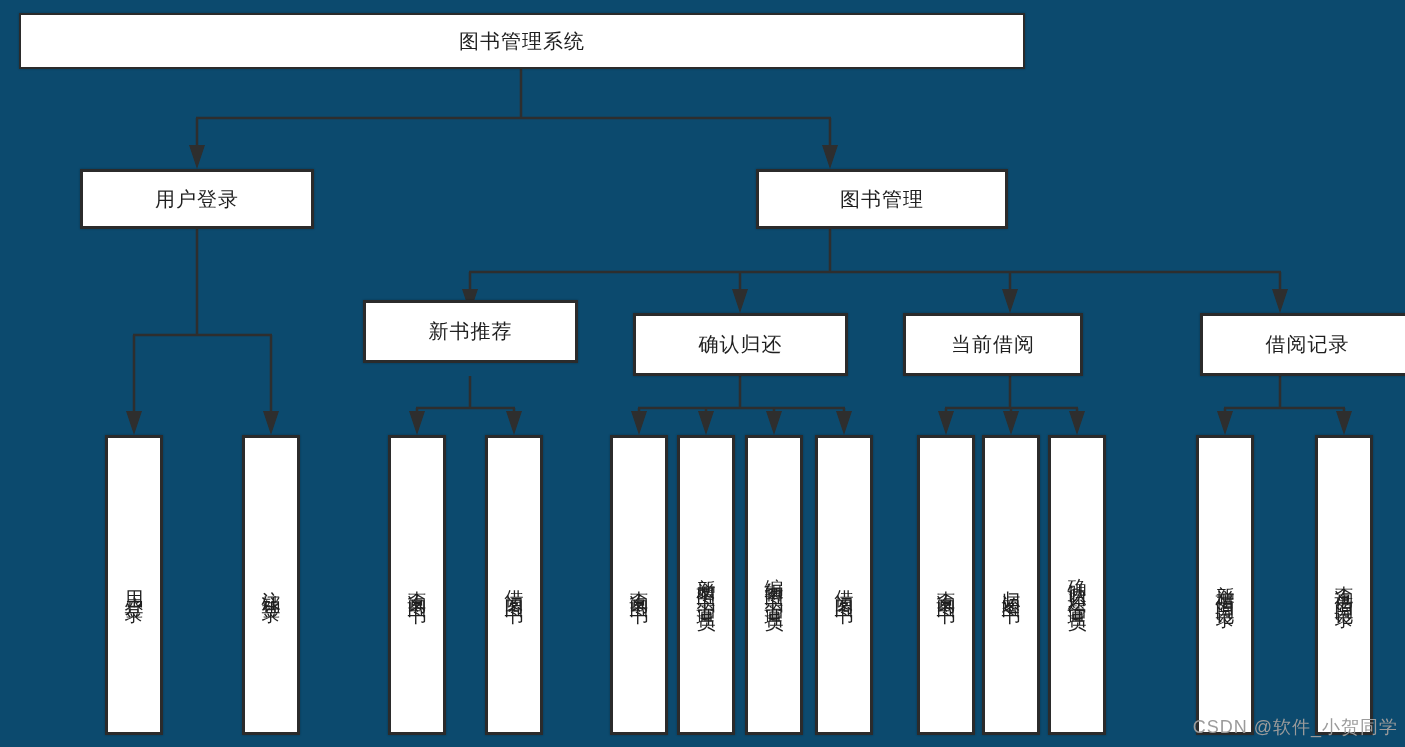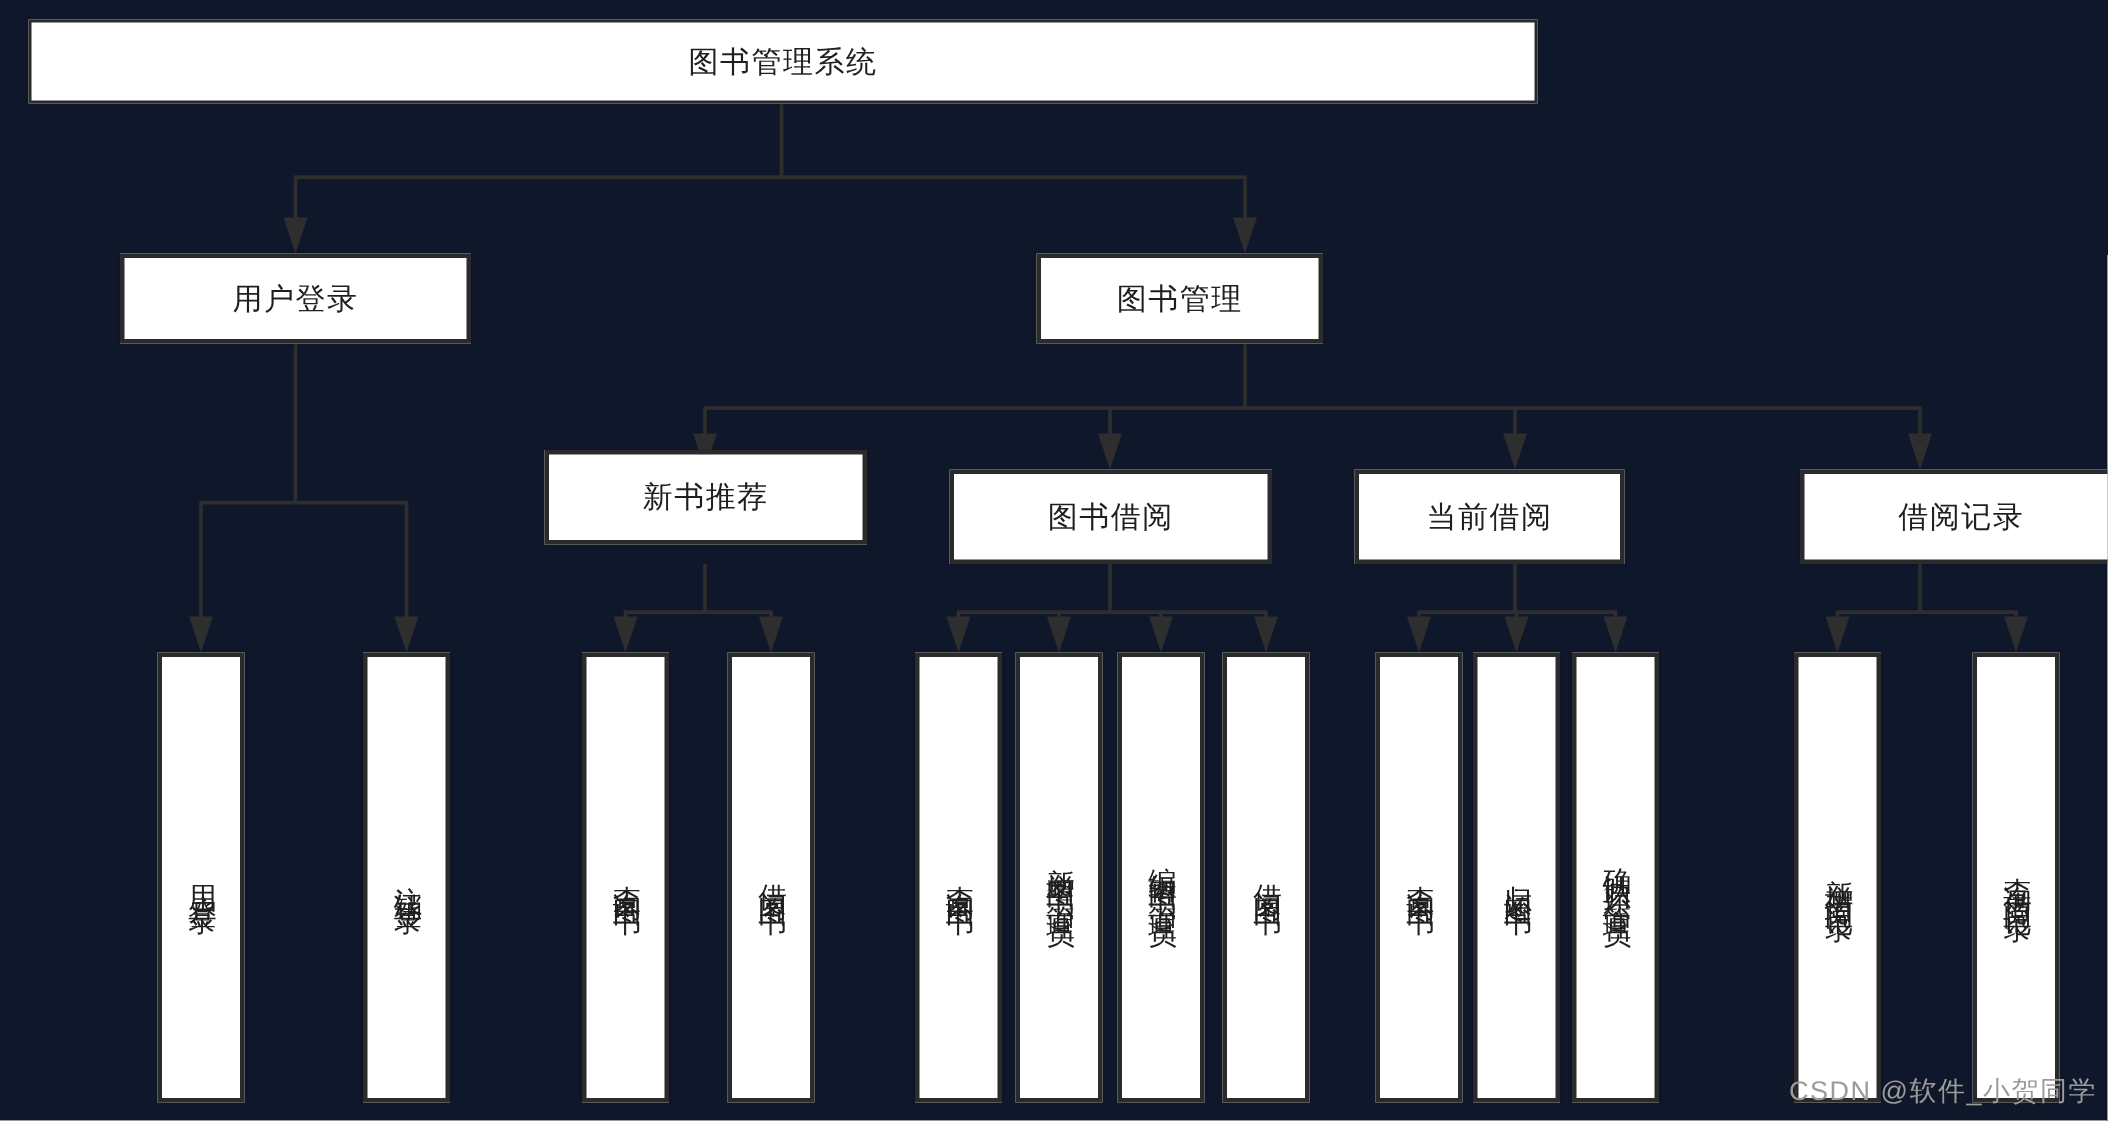--- a/index.html
+++ b/index.html
@@ -1,21 +1,21 @@
 <!DOCTYPE html>
 <html><head>
 <meta charset="utf-8">
 <style>
   * { margin:0; padding:0; box-sizing:border-box; }
   html,body { background:#ffffff; }
   body {
     width:1405px; height:747px; position:relative; overflow:hidden;
     font-family:"Liberation Sans", sans-serif;
   }
-  .stage { position:absolute; left:0; top:0; width:1405px; height:747px; background:#0f172a; }
+  .stage { position:absolute; left:0; top:0; width:1405px; height:747px; background:#0c4a6e; }
   svg.connectors { position:absolute; left:0; top:0; }
   .hbox {
     position:absolute; background:#ffffff; border:3px solid #2b2b2b;
     display:flex; align-items:center; justify-content:center;
     font-size:20px; color:#1f1f1f; letter-spacing:1px;
     box-shadow:0 0 2px rgba(0,0,0,0.28);
   }
   .root-box { border-width:2.5px; }
   .vbox {
     position:absolute; top:435px; width:58px; height:300px;
@@ -88,29 +88,29 @@
     </g>
   </svg>
 
   <div class="hbox root-box" style="left:19px; top:13px; width:1006px; height:56px;">
     <span>图书管理系统</span>
   </div>
 
   <div class="hbox" style="left:80px; top:169px; width:234px; height:60px;">
     <span>用户登录</span>
   </div>
-  <div class="hbox" style="left:691px; top:169px; width:191px; height:60px;font-family:Liberation Serif, serif;">
+  <div class="hbox" style="left:756px; top:169px; width:252px; height:60px;font-family:Liberation Serif, serif;">
     <span>图书管理</span>
   </div>
 
   <div class="hbox" style="left:363px; top:300px; width:215px; height:63px;">
     <span>新书推荐</span>
   </div>
   <div class="hbox" style="left:633px; top:313px; width:215px; height:63px;">
-    <span>图书借阅</span>
+    <span>确认归还</span>
   </div>
   <div class="hbox" style="left:903px; top:313px; width:180px; height:63px;">
     <span>当前借阅</span>
   </div>
   <div class="hbox" style="left:1152px; top:313px; width:215px; height:63px;margin-left:48px;">
     <span>借阅记录</span>
   </div>
 
   <div class="vbox" style="left:105px;">
     <span class="vtext">用户登录</span>

